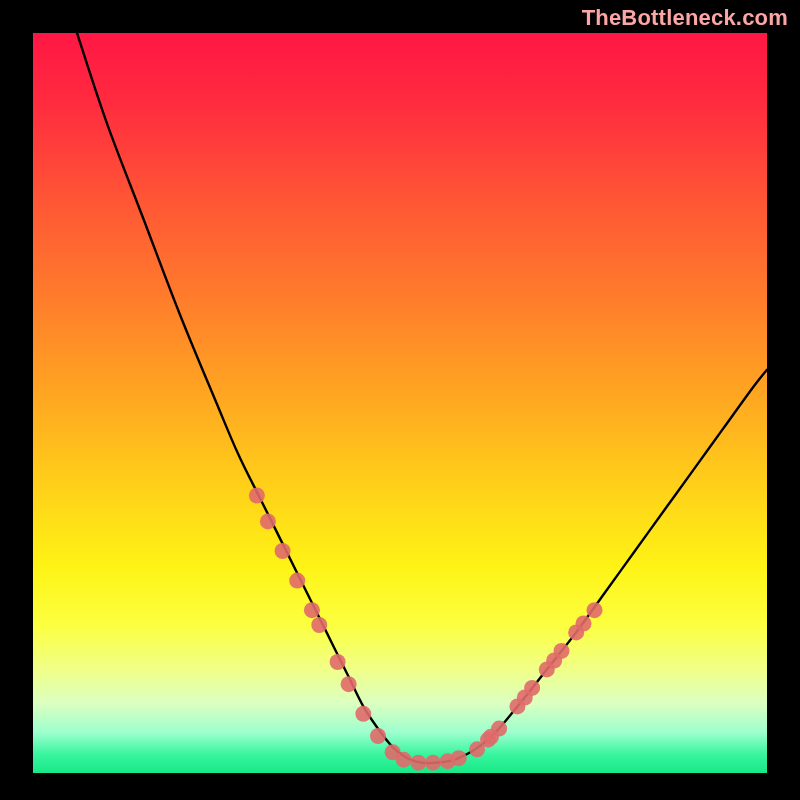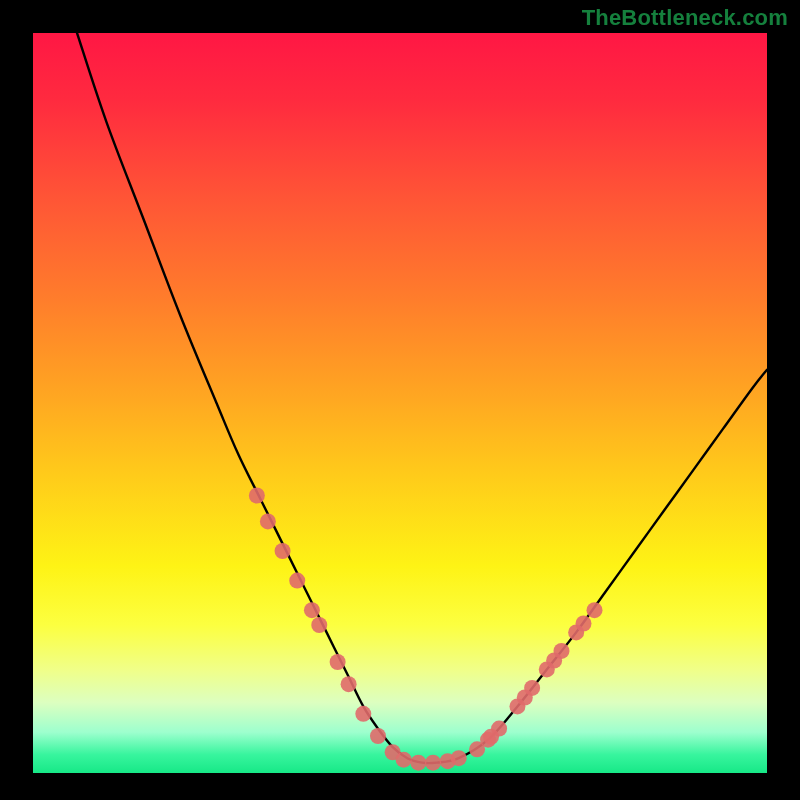--- a/index.html
+++ b/index.html
@@ -24,21 +24,21 @@
     position: absolute;
     left: 0;
     top: 0;
     right: 0;
     bottom: 0;
   }
   .watermark {
     position: absolute;
     top: 5px;
     right: 12px;
-    color: #15803d;
+    color: #fca5a5;
     font-family: Arial, Helvetica, sans-serif;
     font-size: 22px;
     font-weight: 600;
     letter-spacing: 0.2px;
     user-select: none;
   }
   svg {
     position: absolute;
     left: 0;
     top: 0;

